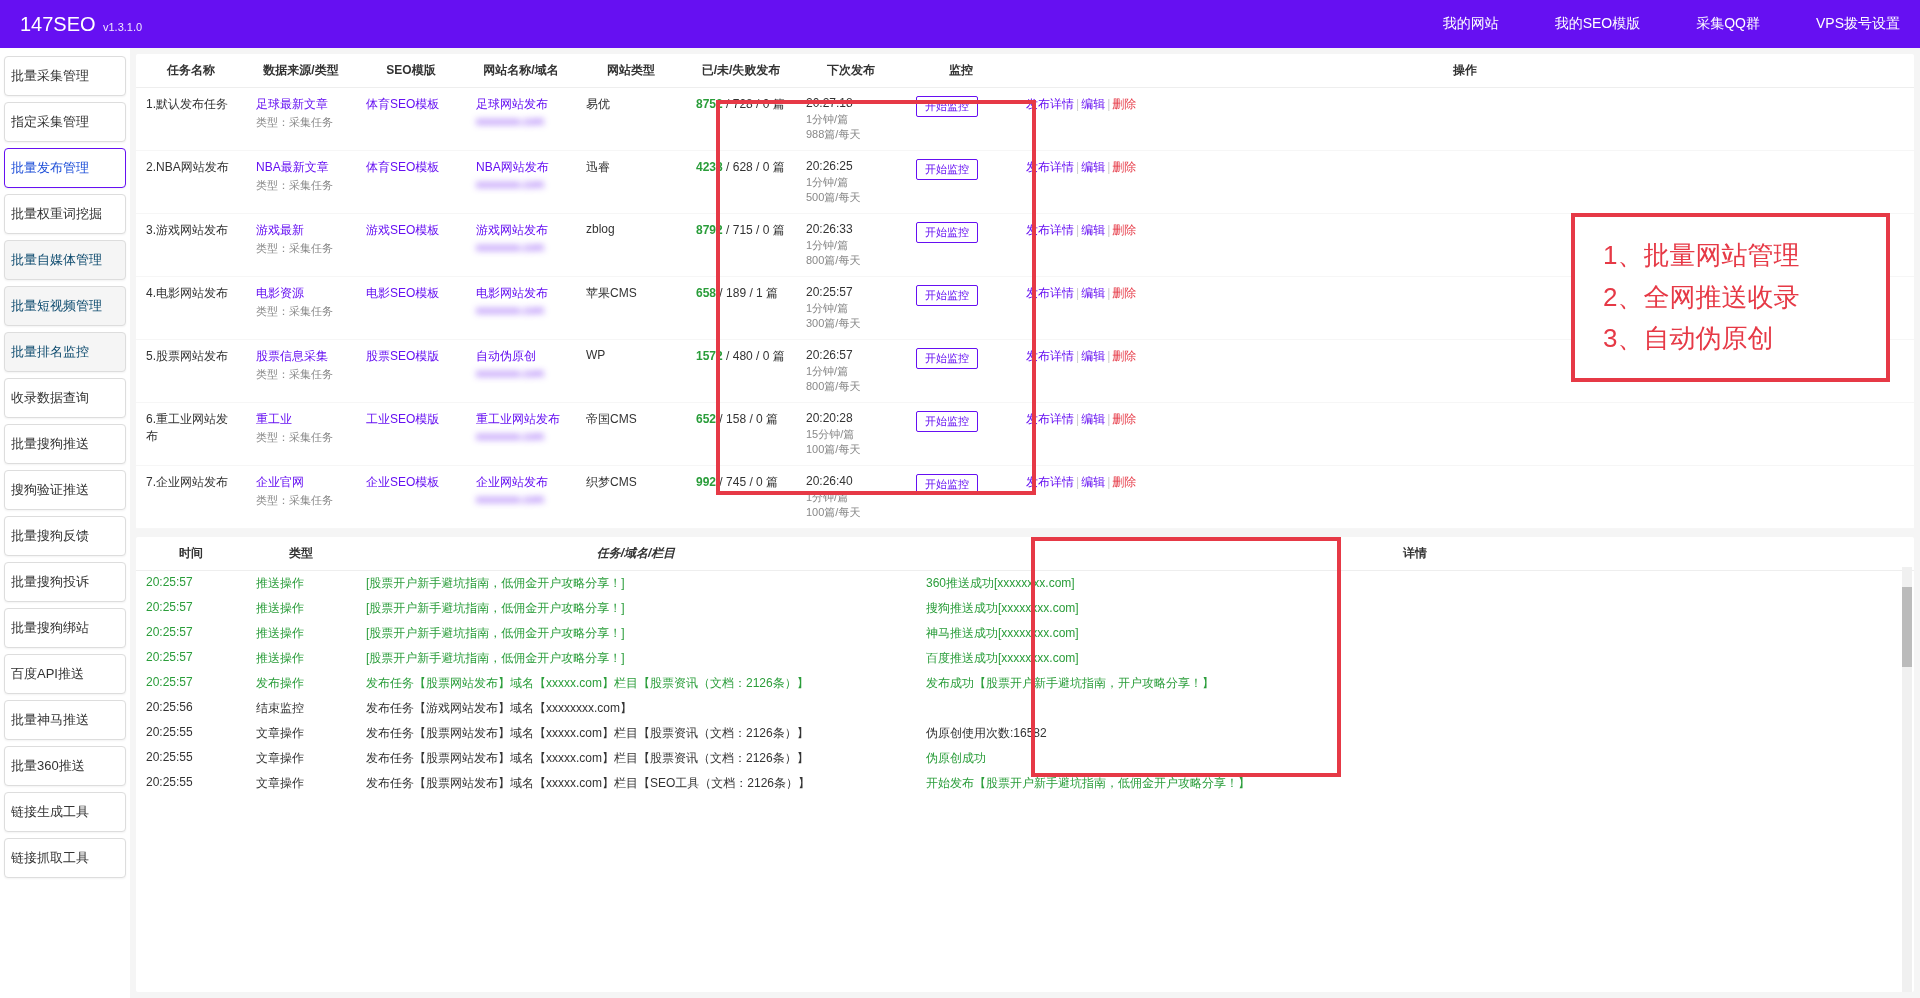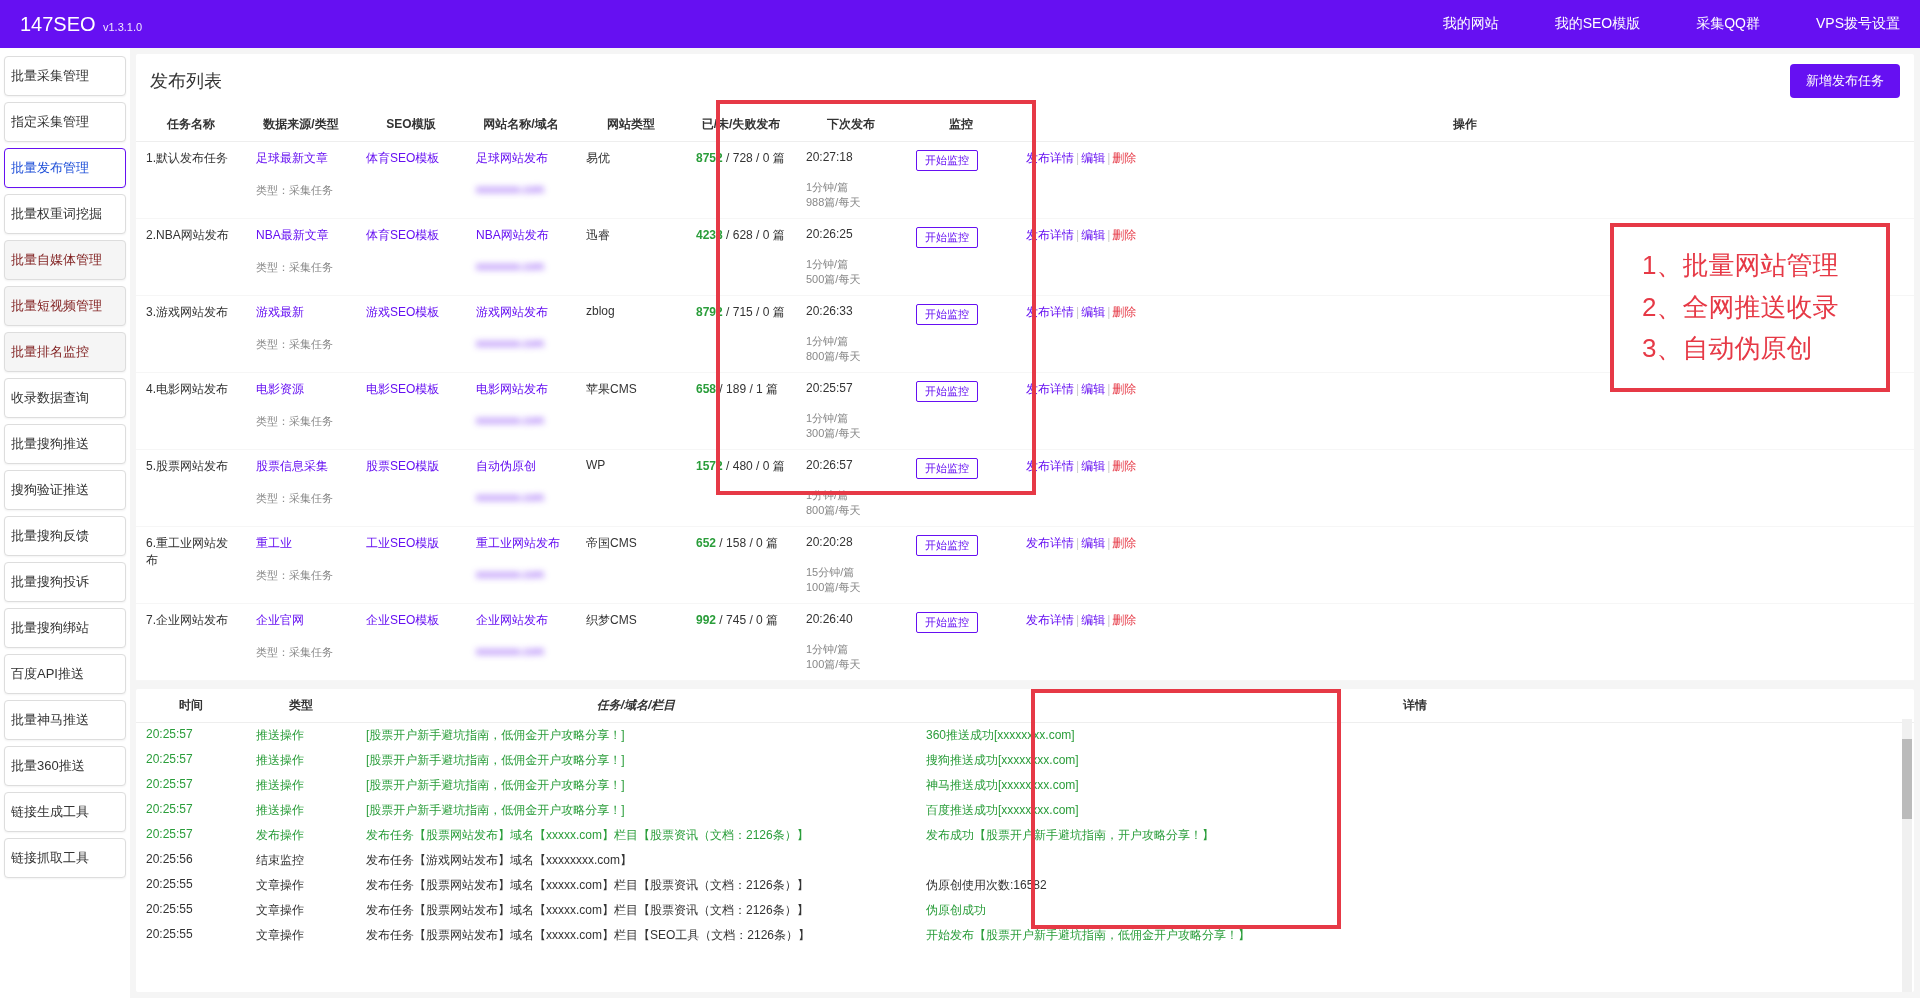--- a/index.html
+++ b/index.html
@@ -6,30 +6,30 @@
 body{background:#fff;font-size:12px;color:#333}
 .header{background:#6610f2;height:48px;display:flex;align-items:center;padding:0 20px;justify-content:space-between;color:#fff}
 .brand{font-size:20px;font-weight:500}
 .brand-ver{font-size:11px;margin-left:4px;opacity:.9}
 .topnav{display:flex;gap:56px;font-size:14px}
 .topnav span{cursor:pointer}
 .layout{display:flex;height:calc(100vh - 48px)}
 .sidebar{width:130px;padding:8px 4px;overflow-y:auto;display:flex;flex-direction:column;gap:6px}
 .side-btn{background:#fff;border:1px solid #ddd;border-radius:4px;padding:10px 6px;font-size:13px;cursor:pointer;box-shadow:0 1px 2px rgba(0,0,0,.05)}
 .side-btn.active{color:#1d4ed8;border-color:#6610f2}
-.side-btn.disabled{color:#7f1d1d;background:#f5f5f5}
+.side-btn.disabled{color:#0c4a6e;background:#f5f5f5}
 .main{flex:1;background:#f5f5f5;padding:6px;display:flex;flex-direction:column;gap:8px;overflow:hidden;position:relative}
 .panel{background:#fff;border-radius:2px;position:relative}
 .panel-head{display:flex;justify-content:space-between;align-items:center;padding:10px 14px;font-size:18px}
 .btn-new{background:#6610f2;color:#fff;border:none;padding:8px 16px;border-radius:4px;font-size:13px;cursor:pointer}
 table{width:100%;border-collapse:collapse;font-size:12px}
 th{text-align:center;font-weight:600;padding:8px 10px;color:#333;border-bottom:1px solid #eee}
 td{padding:8px 10px;vertical-align:top;border-bottom:1px solid #f6f6f6}
 .t-link{color:#6610f2;cursor:pointer}
-.t-sub{color:#888;font-size:11px;margin-top:16px}
+.t-sub{color:#888;font-size:11px;margin-top:2px}
 .t-mask{filter:blur(3px);color:#6610f2}
 .t-green{color:#2a9d3a;font-weight:600}
 .btn-outline{border:1px solid #6610f2;color:#6610f2;background:#fff;padding:2px 8px;font-size:11px;cursor:pointer;border-radius:2px}
 .op-link{color:#6610f2;cursor:pointer}
 .op-del{color:#e63946;cursor:pointer}
 .op-sep{color:#ccc;margin:0 2px}
 .redbox{position:absolute;border:4px solid #e63946;pointer-events:none}
 .callout{position:absolute;border:4px solid #e63946;color:#e63946;font-size:26px;line-height:1.6;padding:18px 28px;background:#fff}
 .log-panel{flex:1;overflow:hidden;position:relative}
 .log-panel table td{border-bottom:none;padding:4px 10px}
@@ -70,24 +70,20 @@
       <div class="side-btn ">批量搜狗绑站</div>
       <div class="side-btn ">百度API推送</div>
       <div class="side-btn ">批量神马推送</div>
       <div class="side-btn ">批量360推送</div>
       <div class="side-btn ">链接生成工具</div>
       <div class="side-btn ">链接抓取工具</div>
     </div>
 
   <div class="main">
     <div class="panel" style="position:relative">
-      <div class="panel-head">
-        <span>发布列表</span>
-        <button class="btn-new">新增发布任务</button>
-      </div>
       <table>
         <thead>
             <tr id="thead-row">
               <th style="width: 110px;">任务名称</th>
               <th style="width: 110px;">数据来源/类型</th>
               <th style="width: 110px;">SEO模版</th>
               <th style="width: 110px;">网站名称/域名</th>
               <th style="width: 110px;">网站类型</th>
               <th style="width: 110px;">已/未/失败发布</th>
               <th style="width: 110px;">下次发布</th>
@@ -178,21 +174,21 @@
               <td>20:26:40<div class="t-sub" style="white-space:pre">1分钟/篇
 100篇/每天</div></td>
               <td><button class="btn-outline">开始监控</button></td>
               <td><span class="op-link">发布详情</span><span class="op-sep">|</span><span class="op-link">编辑</span><span class="op-sep">|</span><span class="op-del">删除</span></td>
             </tr>
           </tbody>
       </table>
       <div class="redbox" style="left:580px;top:46px;width:320px;height:395px"></div>
     </div>
 
-    <div class="callout" style="right:30px;top:175px;width:280px">
+    <div class="callout" style="right:30px;top:165px;width:319px">
       <div>1、批量网站管理</div>
       <div>2、全网推送收录</div>
       <div>3、自动伪原创</div>
     </div>
 
     <div class="panel log-panel">
       <table>
         <thead>
             <tr id="lhead-row">
               <th style="width: 110px;">时间</th>

